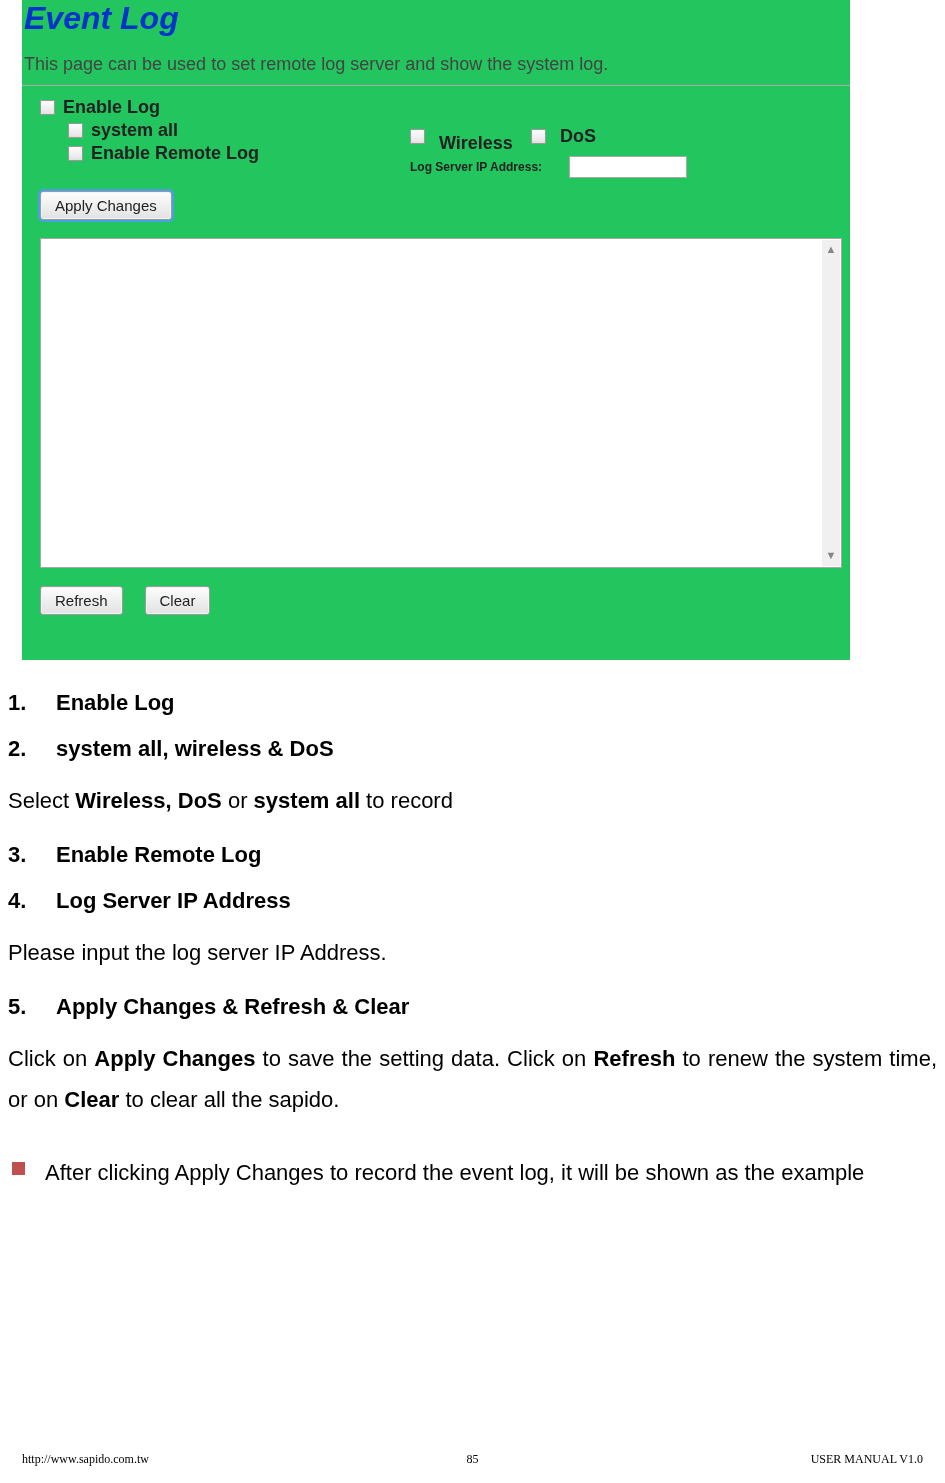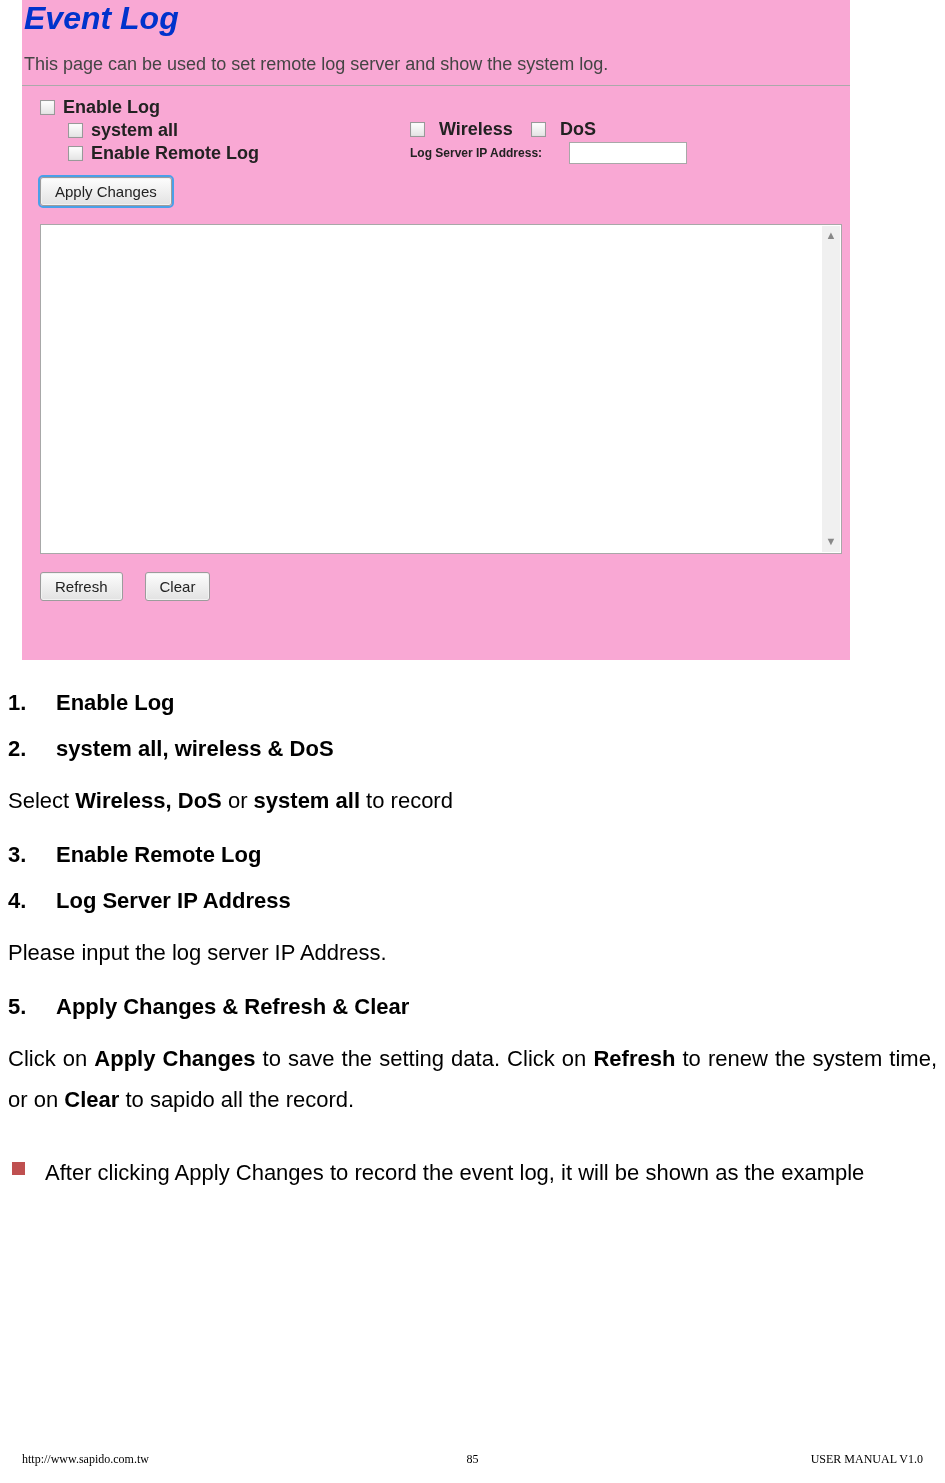--- a/index.html
+++ b/index.html
@@ -7,21 +7,21 @@
       width: 945px;
       height: 1483px;
       background: #fff;
       font-family: Arial, Helvetica, sans-serif;
       position: relative;
     }
     .screenshot-panel {
       margin: 0 18px 0 22px;
       width: 828px;
       height: 660px;
-      background: #f9a8d4;
+      background: #22c55e;
     }
     .panel-title {
       font-family: Arial, sans-serif;
       font-size: 32px;
       font-weight: bold;
       font-style: italic;
       color: #0033cc;
       padding: 0 0 5px 2px;
     }
     .panel-desc {
@@ -225,21 +225,21 @@
       </div>
       <div class="opt-row indent">
         <span class="cb"></span>
         <span class="opt-label">Enable Remote Log</span>
       </div>
     </div>
     <div class="options-col-right">
       <div class="opt-row" style="height:22px;"></div>
       <div class="opt-row right-row-inline">
         <span class="cb"></span>
-        <span class="opt-label" style="margin-right:12px;">Wireless</span>
+        <span class="opt-label" style="margin-right:12px;margin-top:14px;">Wireless</span>
         <span class="cb"></span>
         <span class="opt-label">DoS</span>
       </div>
       <div class="opt-row right-row-inline">
         <span class="opt-label-plain">Log Server IP Address:</span>
         <span class="ip-input"></span>
       </div>
     </div>
   </div>
 
@@ -277,21 +277,21 @@
 
   <div class="num-head">
     <span class="num">4.</span><span>Log Server IP Address</span>
   </div>
   <div class="body-text">Please input the log server IP Address.</div>
 
   <div class="num-head">
     <span class="num">5.</span><span>Apply Changes &amp; Refresh &amp; Clear</span>
   </div>
   <div class="body-text justify">
-    <span>Click on </span><span class="b">Apply Changes</span><span> to save the setting data. Click on </span><span class="b">Refresh</span><span> to renew the system time, or on </span><span class="b">Clear</span><span> to sapido all the record.</span>
+    <span>Click on </span><span class="b">Apply Changes</span><span> to save the setting data. Click on </span><span class="b">Refresh</span><span> to renew the system time, or on </span><span class="b">Clear</span><span> to clear all the sapido.</span>
   </div>
 
   <div class="bullet-row">
     <div class="bullet-square"></div>
     <div class="bullet-text">
       <span>After clicking </span><span class="b">Apply Changes</span><span> to record the event log, it will be shown as the example</span>
     </div>
   </div>
 
 </div>

